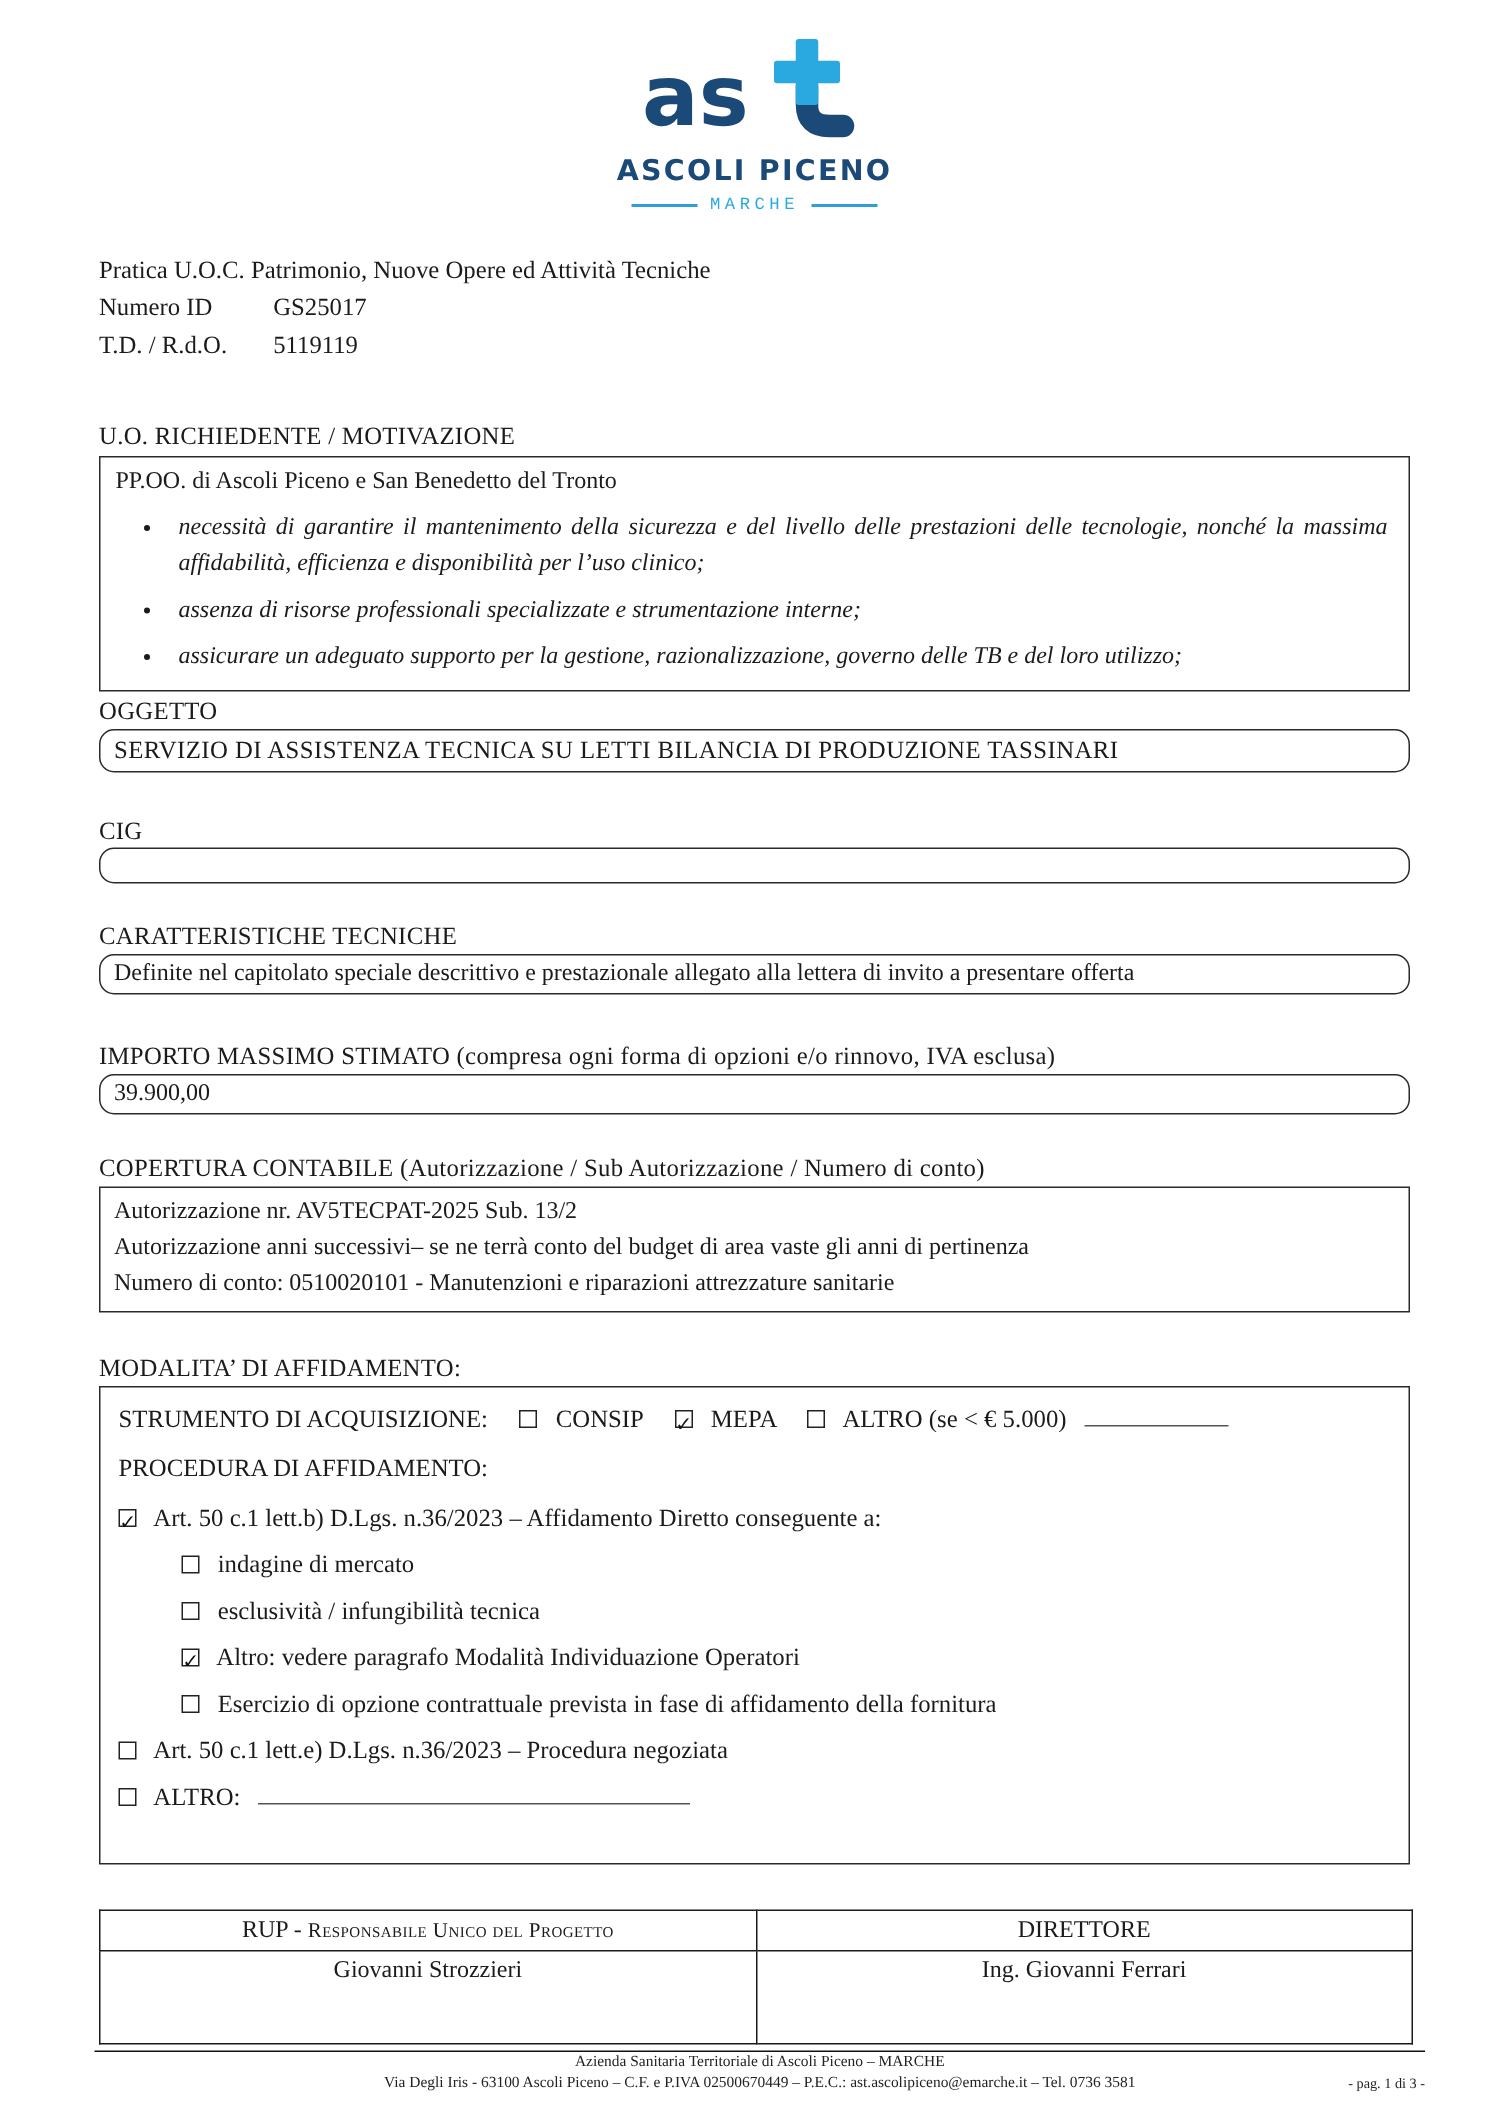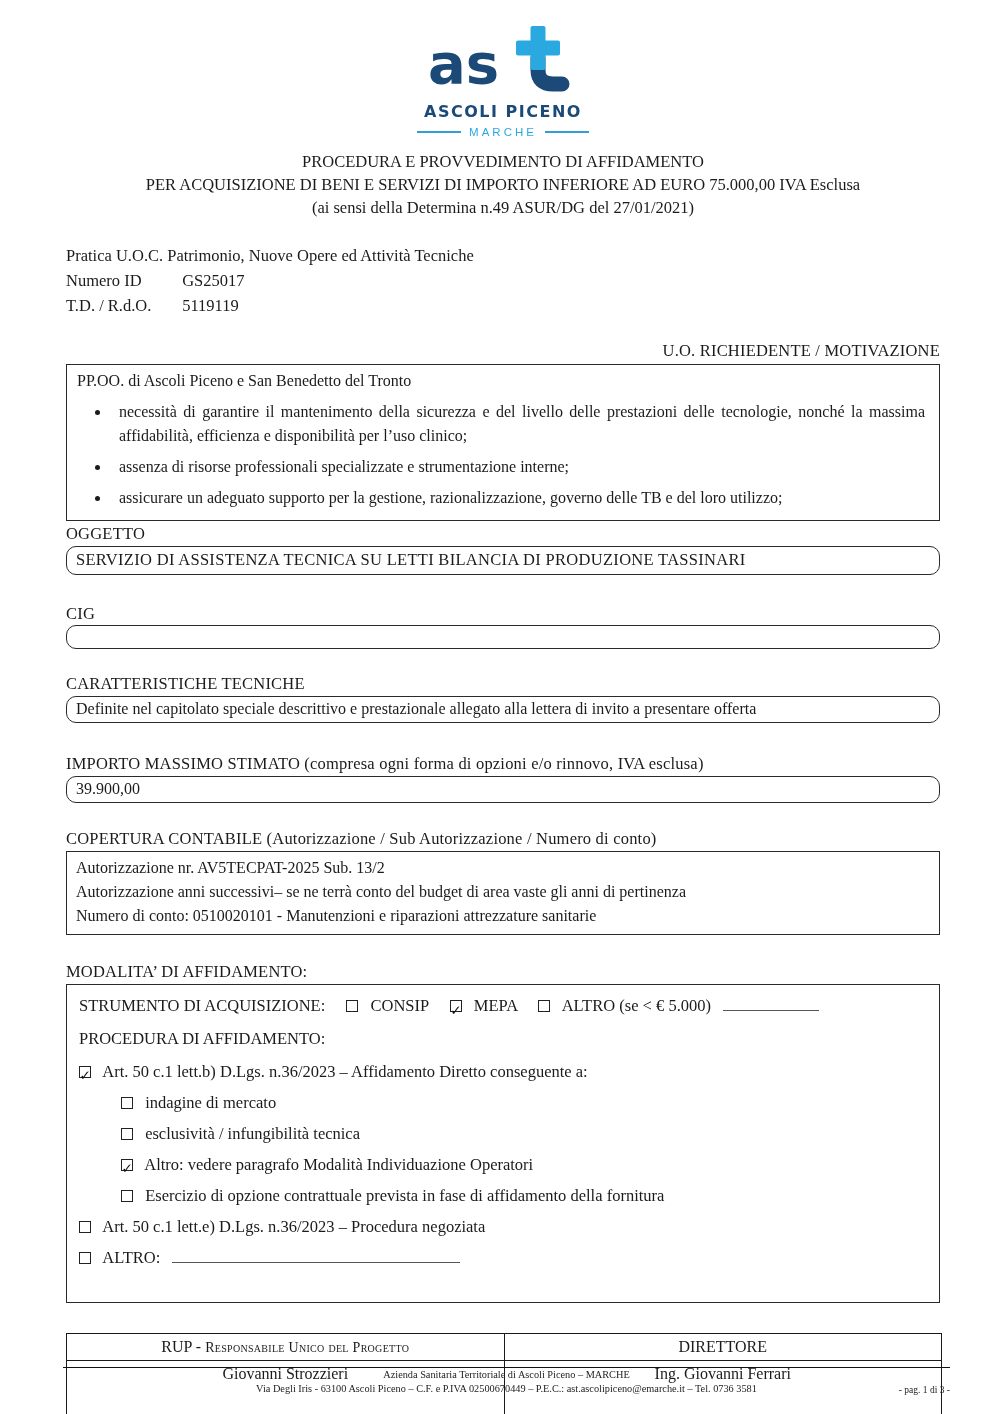--- a/index.html
+++ b/index.html
@@ -13,51 +13,51 @@
     color:#1b1b1b;
     overflow:hidden;
   }
   .content { padding:26px 60px 0 66px; }
 
   
   .logo-block { text-align:center; margin-bottom:12px; }
   .logo-mark { display:inline-block; }
   .org-name {
     font-family:"DejaVu Sans", sans-serif;
-    font-weight:bold; font-size:16px; letter-spacing:1.5px;
+    font-weight:bold; font-size:19px; letter-spacing:1.5px;
     color:#1c4a78; margin-top:2px;
   }
   .region-row {
     display:flex; align-items:center; justify-content:center;
     gap:8px; margin-top:5px;
   }
   .region-rule { width:44px; height:2px; background:#2f9fd6; }
   .region-name {
-    font-family:Liberation Sans, sans-serif;
+    font-family:Liberation Mono, monospace;
     font-size:11.5px; letter-spacing:3px; color:#2aa9e0;
   }
 
   
   .title-block { text-align:center; font-size:16.5px; line-height:23px; margin-top:10px; }
   .title-block div { white-space:nowrap; }
 
   
   .pratica { margin-top:24px; font-size:16.5px; line-height:25px; }
   .plabel { display:inline-block; width:112px; }
 
   
   .sec-label { font-size:16.5px; letter-spacing:0.2px; }
   .box { border:1px solid #2a2a2a; font-size:16px; }
   .line-box { padding:3px 9px 4px 9px; min-height:25px;border-radius:10px; }
   .caps { font-size:16.5px; letter-spacing:0.3px; }
 
-  .uo-label { margin-top:23px;text-align:right; }
+  .uo-label { margin-top:39px; }
   .uo-box { margin-top:3px; padding:4px 12px 10px 10px; line-height:24px; }
   .uo-box ul { margin:7px 0 0 34px; }
-  .uo-box li { text-align:justify; padding-left:8px; padding-right:2px; margin-bottom:7px; }
+  .uo-box li { text-align:justify; padding-left:8px; padding-right:2px; margin-bottom:7px;font-style:italic; }
   .uo-box li:last-child { margin-bottom:0; }
 
   .center-head { text-align:center; font-size:16.5px; margin-top:25px; }
   .oggetto-label { margin-top:3px; }
   .oggetto-box { margin-top:2px; }
 
   .cig-label { margin-top:29px; }
   .cig-box { margin-top:1px; min-height:24px; }
 
   .car-label { margin-top:25px; }
@@ -126,25 +126,20 @@
         <rect x="88" y="14.5" width="44" height="15" rx="2" fill="#2aa9e0"></rect>
       </svg>
       <div class="org-name">ASCOLI PICENO</div>
       <div class="region-row">
         <span class="region-rule"></span>
         <span class="region-name">MARCHE</span>
         <span class="region-rule"></span>
       </div>
     </div>
 
-    <div class="title-block">
-      <div>PROCEDURA E PROVVEDIMENTO DI AFFIDAMENTO</div>
-      <div>PER ACQUISIZIONE DI BENI E SERVIZI DI IMPORTO INFERIORE AD EURO 75.000,00 IVA Esclusa</div>
-      <div>(ai sensi della Determina n.49 ASUR/DG del 27/01/2021)</div>
-    </div>
 
     <div class="pratica">
       <div>Pratica U.O.C. Patrimonio, Nuove Opere ed Attività Tecniche</div>
       <div>
         <span class="plabel">Numero ID</span>
         <span>GS25017</span>
       </div>
       <div>
         <span class="plabel">T.D. / R.d.O.</span>
         <span>5119119</span>

